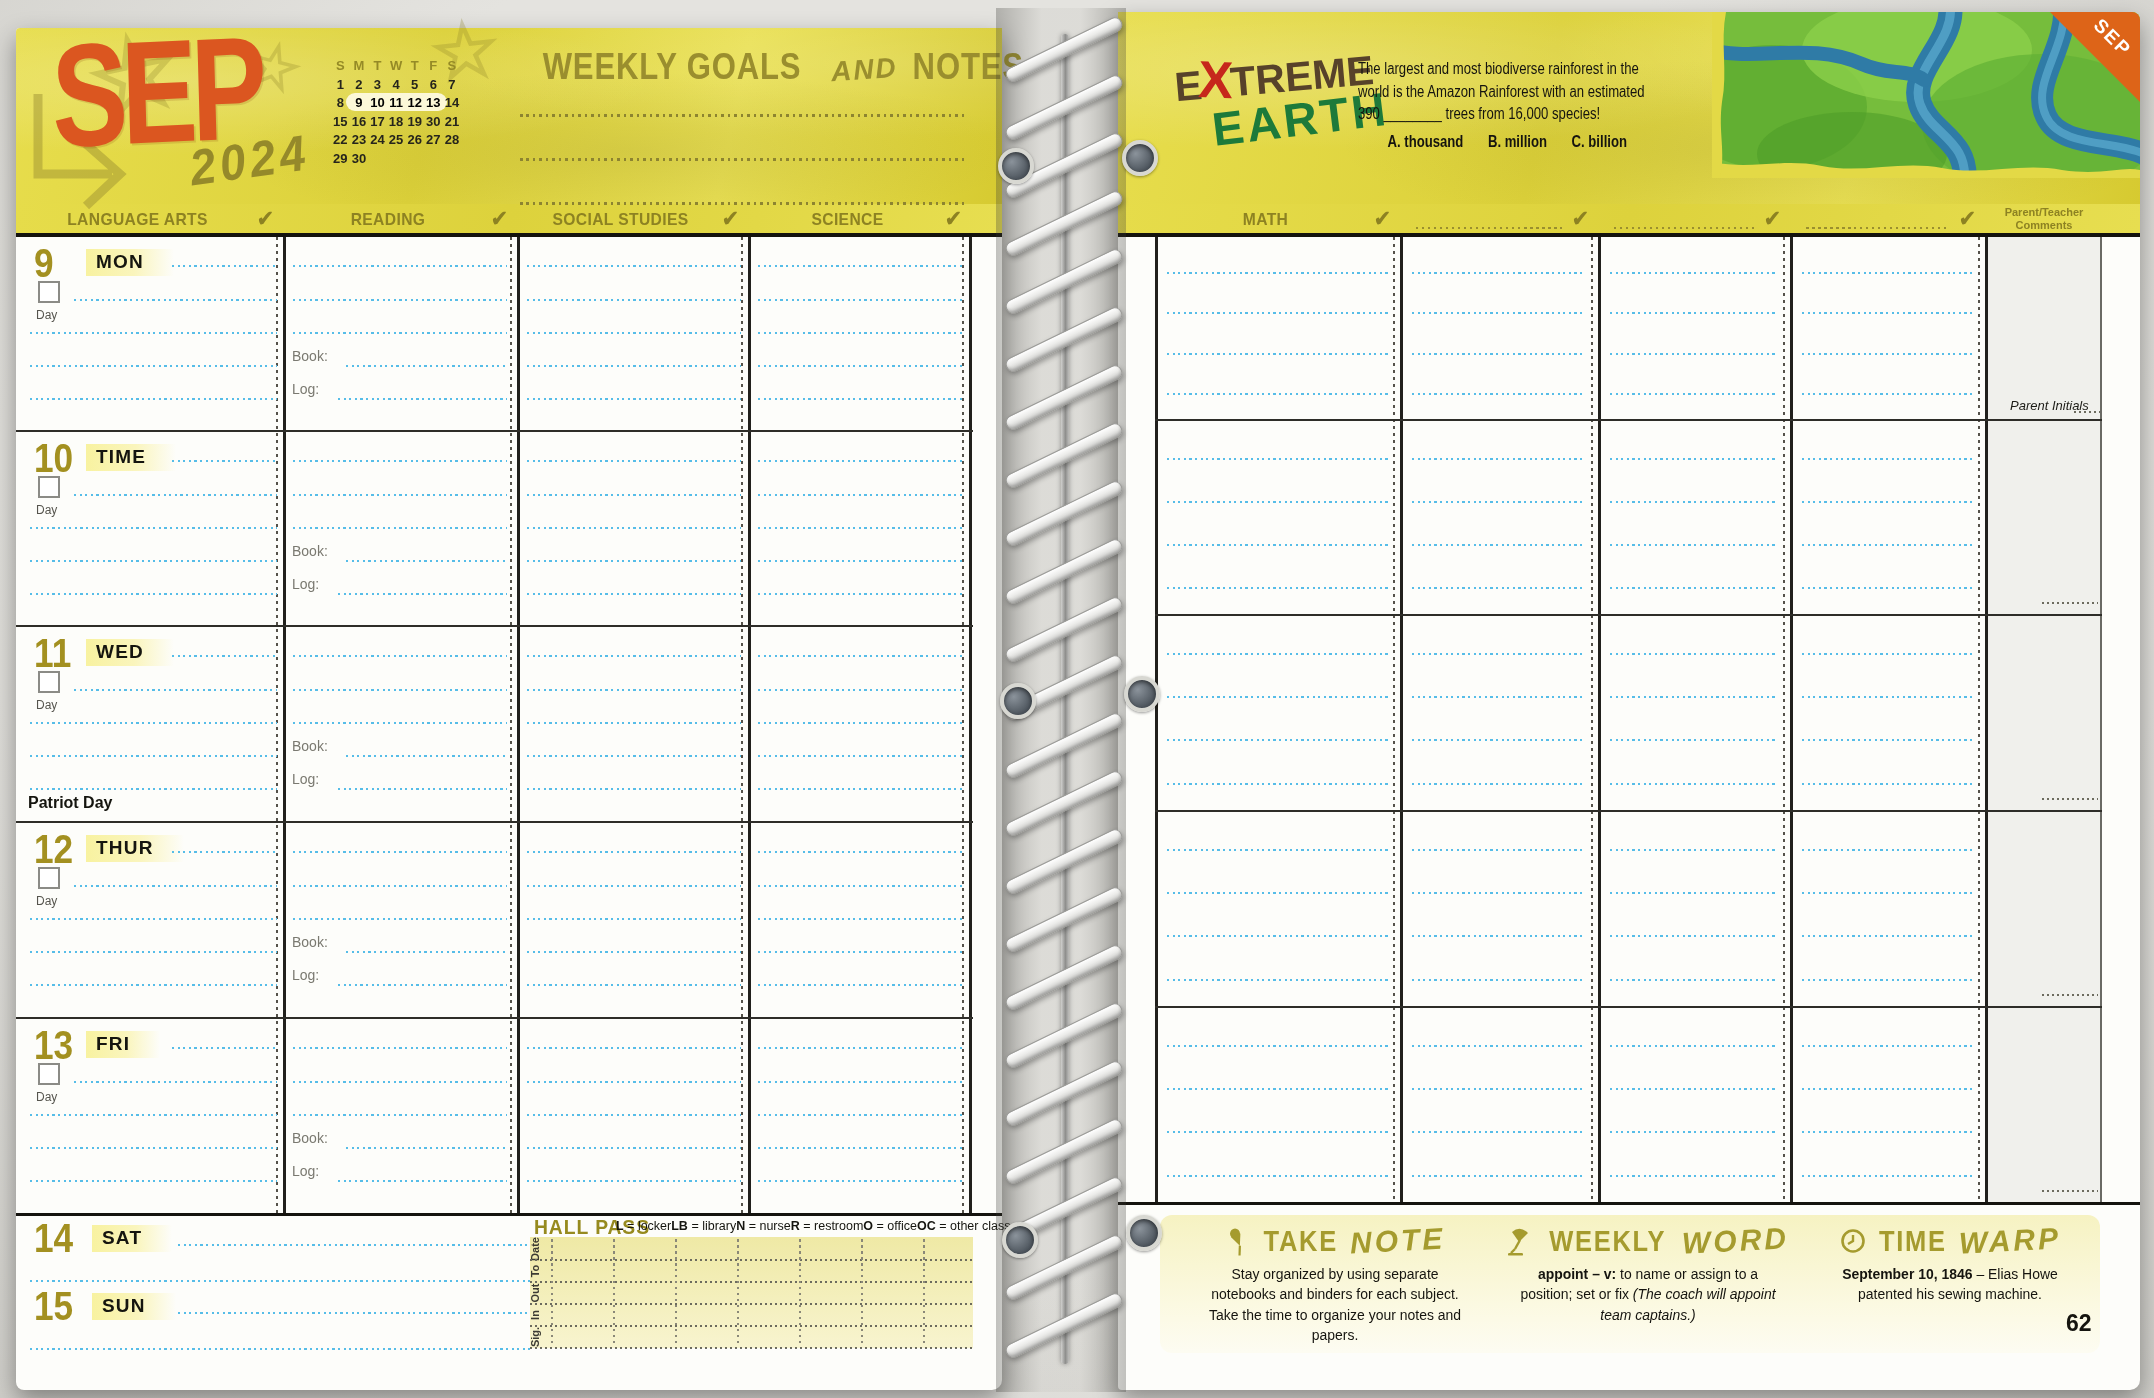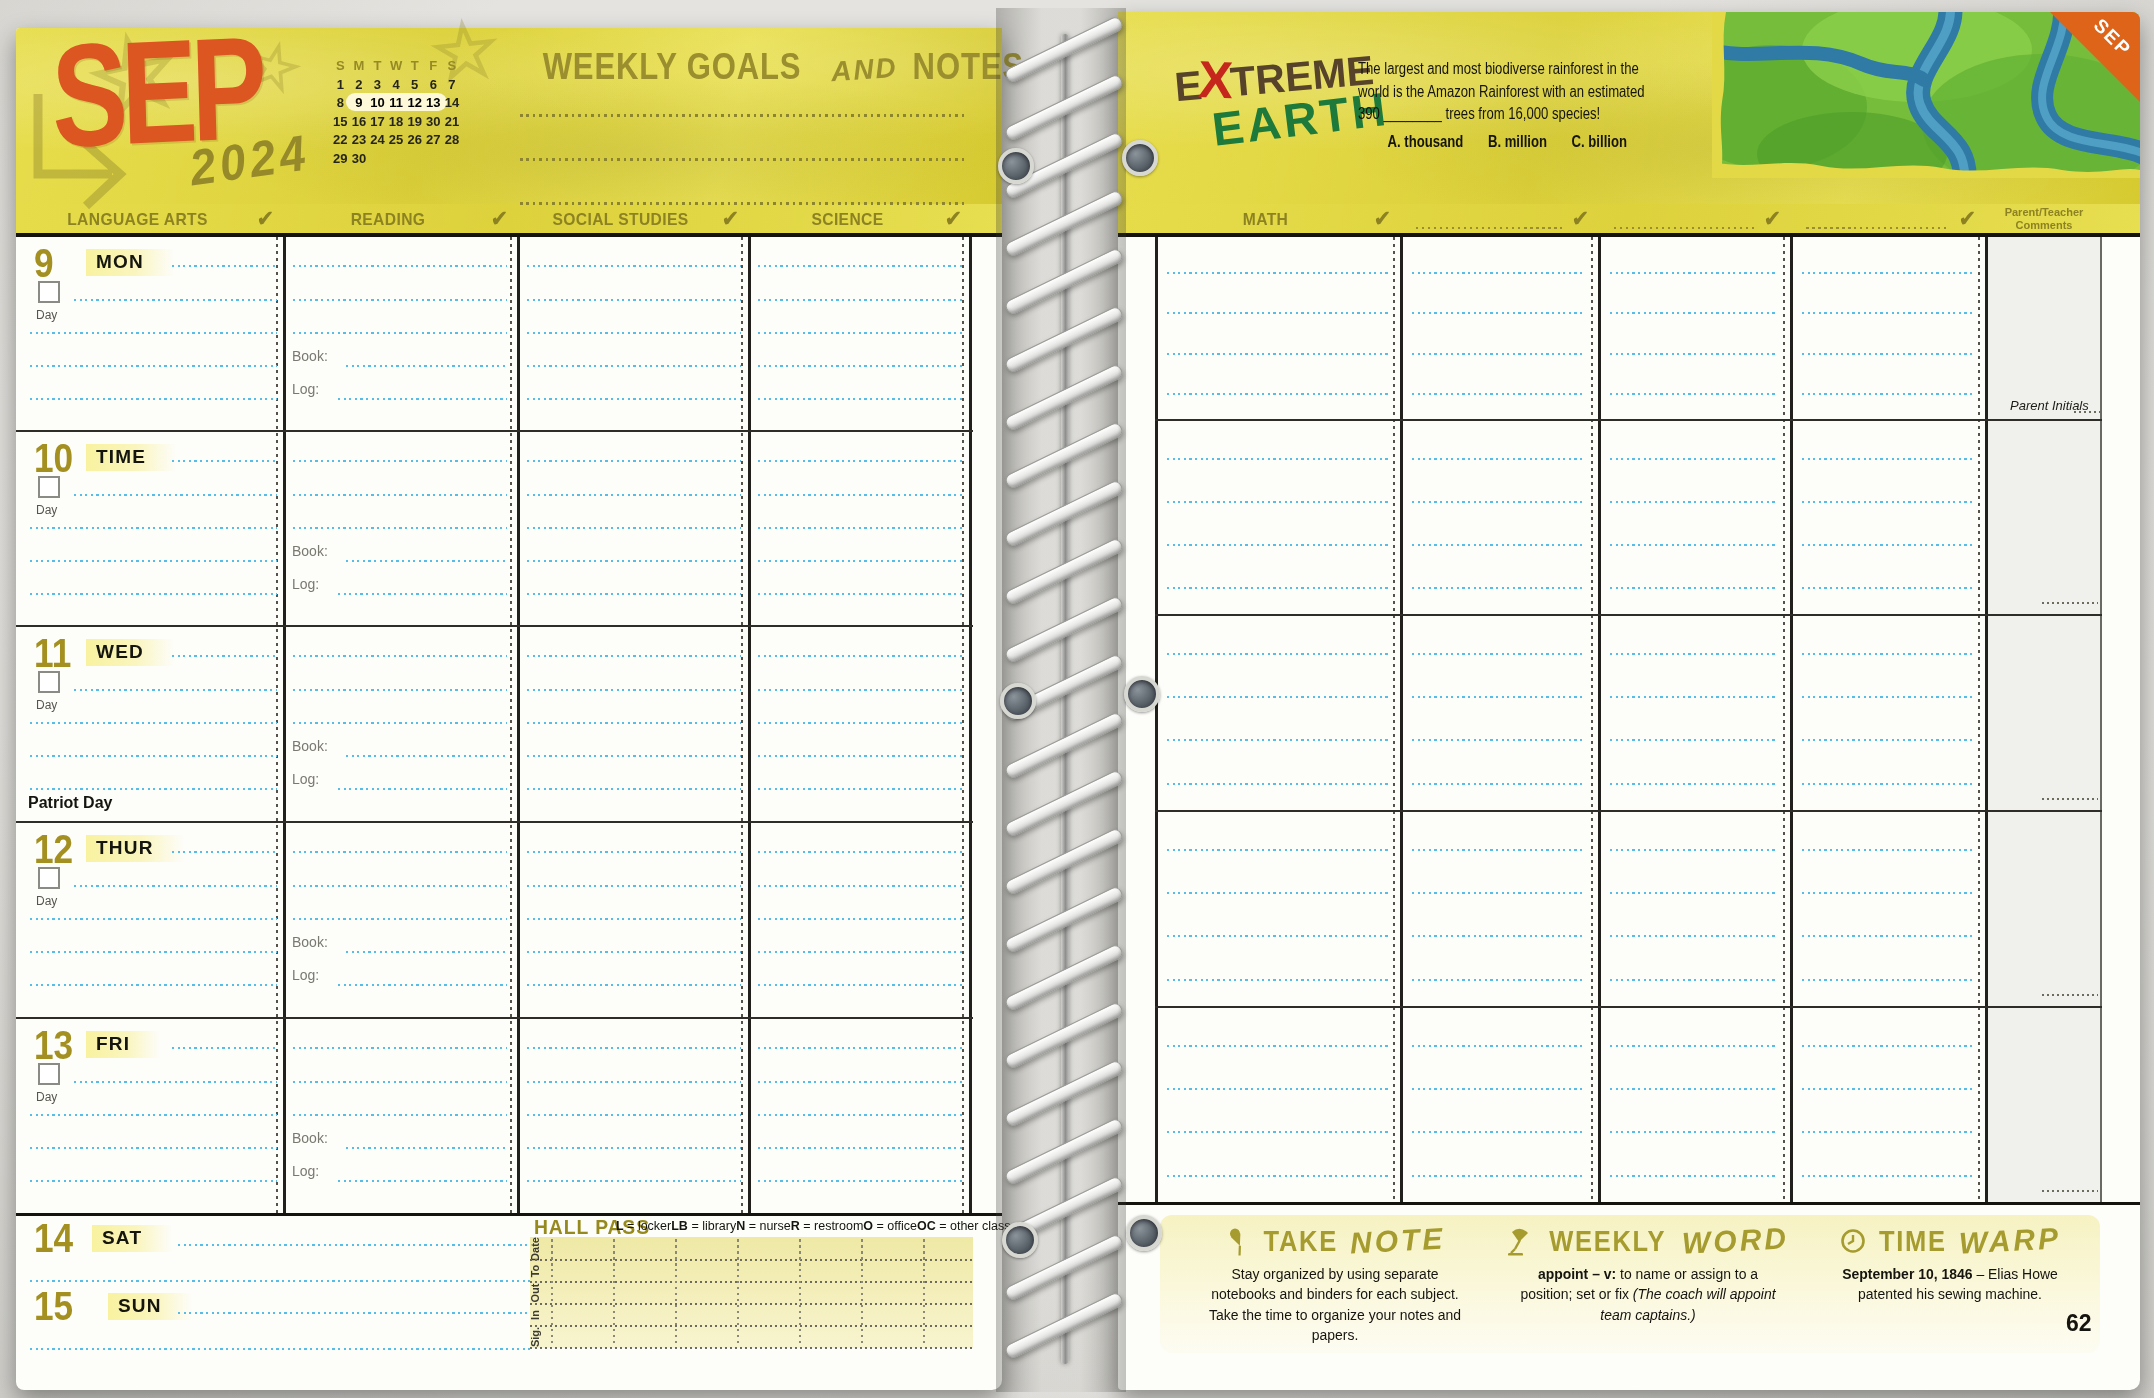--- a/index.html
+++ b/index.html
@@ -396,21 +396,21 @@
       <div class="abs bl" style="left: 758px; top: 1114px; width: 206px;"></div>
       <div class="abs bl" style="left: 527px; top: 1147px; width: 214px;"></div>
       <div class="abs bl" style="left: 758px; top: 1147px; width: 206px;"></div>
       <div class="abs bl" style="left: 527px; top: 1180px; width: 214px;"></div>
       <div class="abs bl" style="left: 758px; top: 1180px; width: 206px;"></div>
       <div class="abs daynum" style="left: 34px; top: 1218px;">14</div>
       <div class="abs dayname" style="left: 92px; top: 1225px;">SAT</div>
       <div class="abs bl" style="left: 178px; top: 1244px; width: 352px;"></div>
       <div class="abs bl" style="left: 30px; top: 1280px; width: 500px;"></div>
       <div class="abs daynum" style="left: 34px; top: 1286px;">15</div>
-      <div class="abs dayname" style="left: 108px; top: 1293px;">SUN</div>
+      <div class="abs dayname" style="left: 92px; top: 1293px;">SUN</div>
       <div class="abs bl" style="left: 178px; top: 1312px; width: 352px;"></div>
       <div class="abs bl" style="left: 30px; top: 1348px; width: 500px;"></div>
       <div class="abs hpl" style="left: 523px; top: 1238px; width: 24px; height: 22px;">Date</div>
       <div class="abs hpl" style="left: 523px; top: 1260px; width: 24px; height: 22px;">To</div>
       <div class="abs hpl" style="left: 523px; top: 1282px; width: 24px; height: 22px;">Out</div>
       <div class="abs hpl" style="left: 523px; top: 1304px; width: 24px; height: 22px;">In</div>
       <div class="abs hpl" style="left: 523px; top: 1326px; width: 24px; height: 22px;">Sig.</div>
       <div class="abs odot" style="left: 530px; top: 1259px; width: 443px;"></div>
       <div class="abs odot" style="left: 530px; top: 1281px; width: 443px;"></div>
       <div class="abs odot" style="left: 530px; top: 1303px; width: 443px;"></div>

